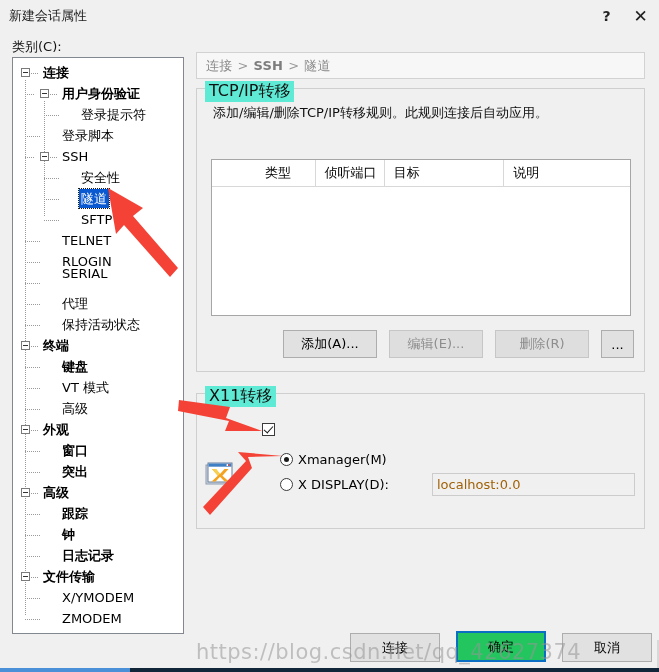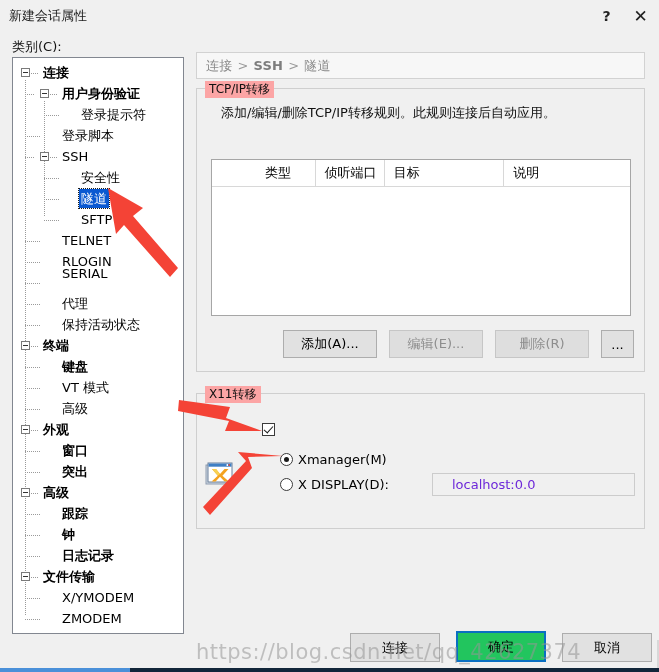--- a/index.html
+++ b/index.html
@@ -80,28 +80,28 @@
     display:flex;align-items:center;padding-left:9px;
     font-size:13px;color:#8a8a8a;letter-spacing:.2px;
   }
   .breadcrumb .sep{margin:0 5px;color:#9a9a9a;}
   .breadcrumb .bc-strong{color:#7d7d7d;font-weight:bold;}
 
   .group{
     position:absolute;border:1px solid #cfcfcf;box-sizing:border-box;
   }
   .group > .g-legend{
-    position:absolute;top:-8px;left:8px;background:#fca5a5;
-    padding:0 4px;font-size:12px;color:#111;white-space:nowrap;
+    position:absolute;top:-8px;left:8px;background:#5eead4;
+    padding:0 4px;font-size:16px;color:#111;white-space:nowrap;
   }
   #grp-tcp{left:196px;top:88px;width:449px;height:284px;}
   #grp-x11{left:196px;top:393px;width:449px;height:136px;}
 
   .desc{
-    position:absolute;left:213px;top:104px;font-size:13px;color:#111;white-space:nowrap;margin-left:8px;
+    position:absolute;left:213px;top:104px;font-size:13px;color:#111;white-space:nowrap;
   }
 
   
   .listview{
     position:absolute;left:211px;top:159px;width:420px;height:157px;
     background:#fff;border:1px solid #a6a6a6;box-sizing:border-box;overflow:hidden;
   }
   .lv-head{
     display:flex;height:26px;background:#fff;border-bottom:1px solid #d8d8d8;
   }
@@ -150,22 +150,22 @@
   }
   .radio.on:after{
     content:"";position:absolute;left:3px;top:3px;width:5px;height:5px;border-radius:50%;
     background:#1a1a1a;
   }
   .radiorow .rtext{margin-left:5px;font-size:13px;color:#000;white-space:nowrap;}
 
   .xdisplay-input{
     position:absolute;left:432px;top:473px;width:203px;height:23px;
     box-sizing:border-box;background:#f0f0f0;border:1px solid #cccccc;
-    font-size:13px;color:#6d28d9;font-family:inherit;
-    display:flex;align-items:center;padding-left:19px;
+    font-size:13px;color:#a16207;font-family:inherit;
+    display:flex;align-items:center;padding-left:4px;
   }
 
   
   #btn-connect{left:350px;top:633px;width:90px;height:29px;}
   #btn-ok{left:456px;top:631px;width:90px;height:31px;background:#22c55e;border:2px solid #0a6fc2;}
   #btn-cancel{left:562px;top:633px;width:90px;height:29px;}
 
   
   .accent-left{position:absolute;left:0;bottom:0;width:130px;height:4px;background:#4a90d9;}
   .accent-right{position:absolute;left:130px;bottom:0;width:529px;height:4px;background:#12263a;}

